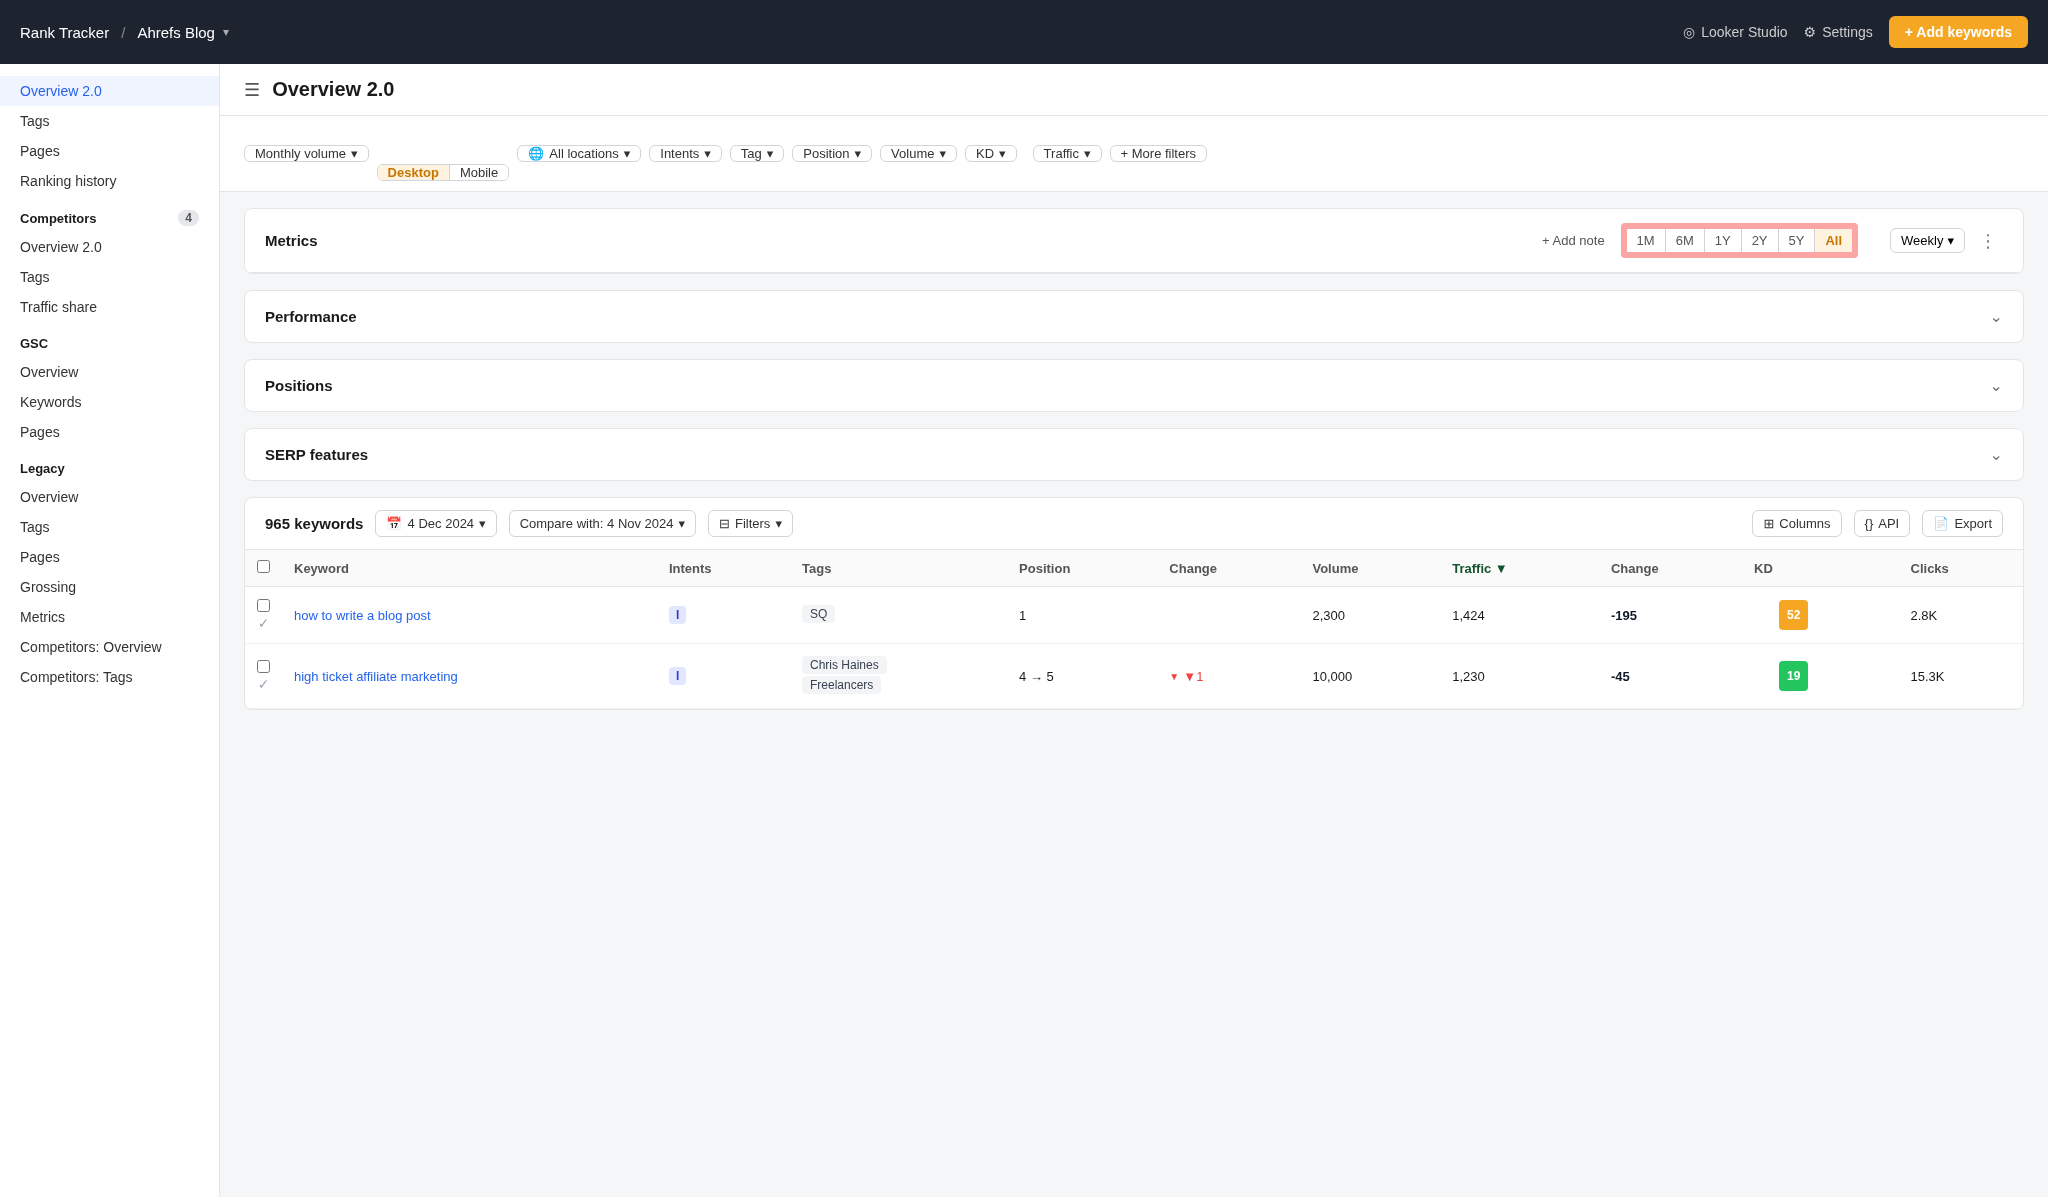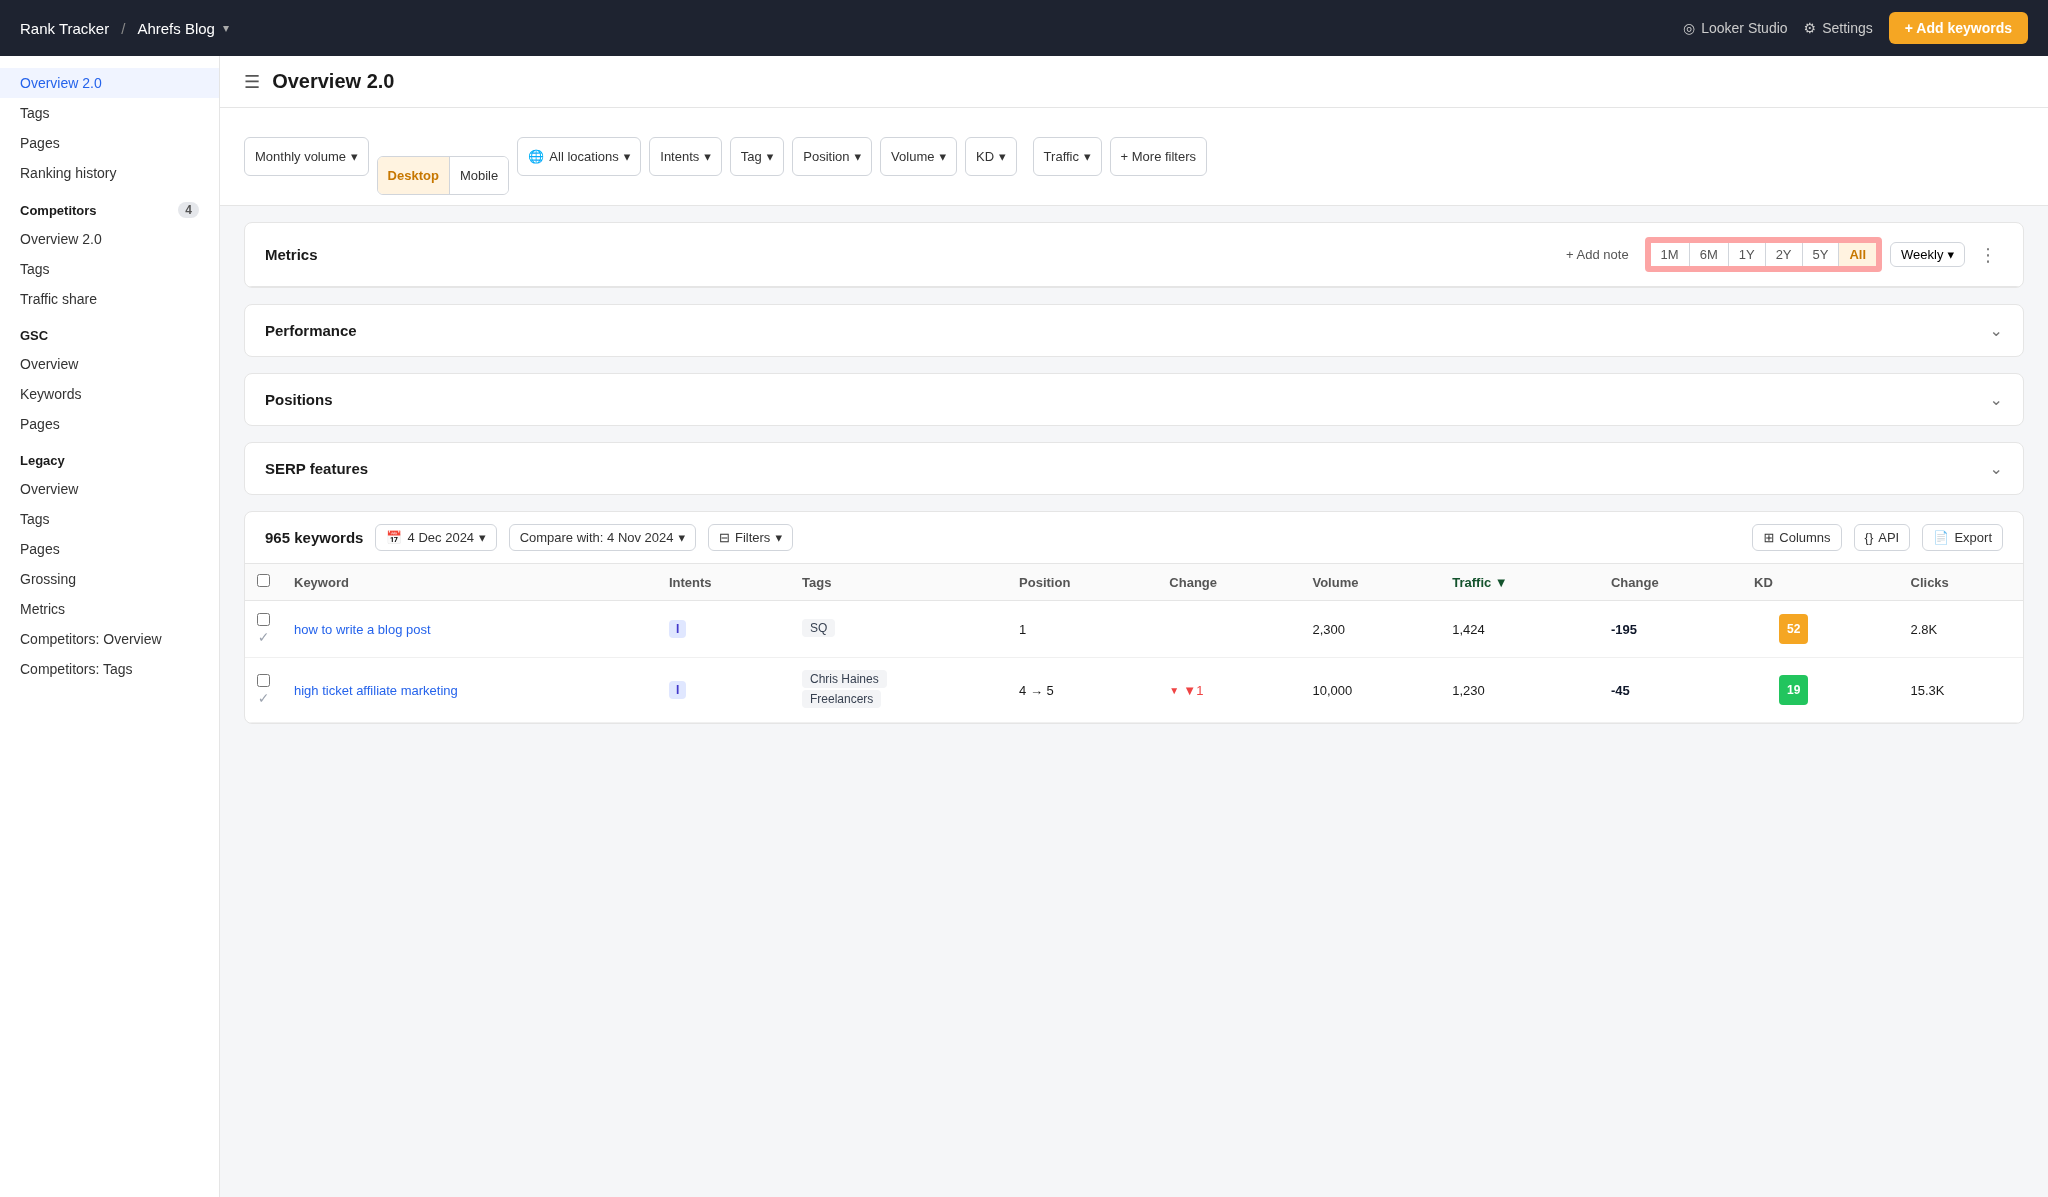--- a/index.html
+++ b/index.html
@@ -6,21 +6,21 @@
     body { font-family: -apple-system, BlinkMacSystemFont, 'Segoe UI', sans-serif; font-size: 14px; background: #f0f0f0; color: #1a1a1a; }
 
     
     .navbar {
       background: #1e2330;
       color: #fff;
       display: flex;
       align-items: center;
       justify-content: space-between;
       padding: 0 20px;
-      height: 56px;
+      height: 64px;
     }
     .navbar-left { display: flex; align-items: center; gap: 8px; font-size: 15px; font-weight: 500; color: #fff; }
     .navbar-left .separator { color: #888; margin: 0 4px; }
     .navbar-left .dropdown-arrow { color: #aaa; font-size: 12px; }
     .navbar-right { display: flex; align-items: center; gap: 16px; }
     .navbar-right .nav-link { color: #ccc; font-size: 14px; display: flex; align-items: center; gap: 6px; cursor: pointer; }
     .btn-add-keywords {
       background: #f5a623;
       color: #fff;
       border: none;
@@ -96,21 +96,21 @@
       border-bottom: 1px solid #e5e5e5;
       display: flex;
       align-items: center;
       flex-wrap: wrap;
       gap: 8px;
     }
     .filter-btn {
       border: 1px solid #d1d5db;
       background: #fff;
       border-radius: 6px;
-      padding: 11px 10px;
+      padding: 0 10px;
       font-size: 13px;
       cursor: pointer;
       display: flex;
       align-items: center;
       gap: 5px;
       color: #333;
     }
     .filter-btn.active-device {
       background: #fff3e0;
       border-color: #f5a623;
@@ -185,20 +185,21 @@
     .weekly-btn {
       border: 1px solid #d1d5db;
       background: #fff;
       border-radius: 6px;
       padding: 4px 10px;
       font-size: 13px;
       cursor: pointer;
       display: flex;
       align-items: center;
       gap: 4px;
+      margin-left: 24px;
     }
     .more-options { font-size: 18px; cursor: pointer; color: #777; padding: 0 6px; }
 
     .section-collapsible {
       display: flex;
       align-items: center;
       justify-content: space-between;
       padding: 16px 20px;
       cursor: pointer;
     }

